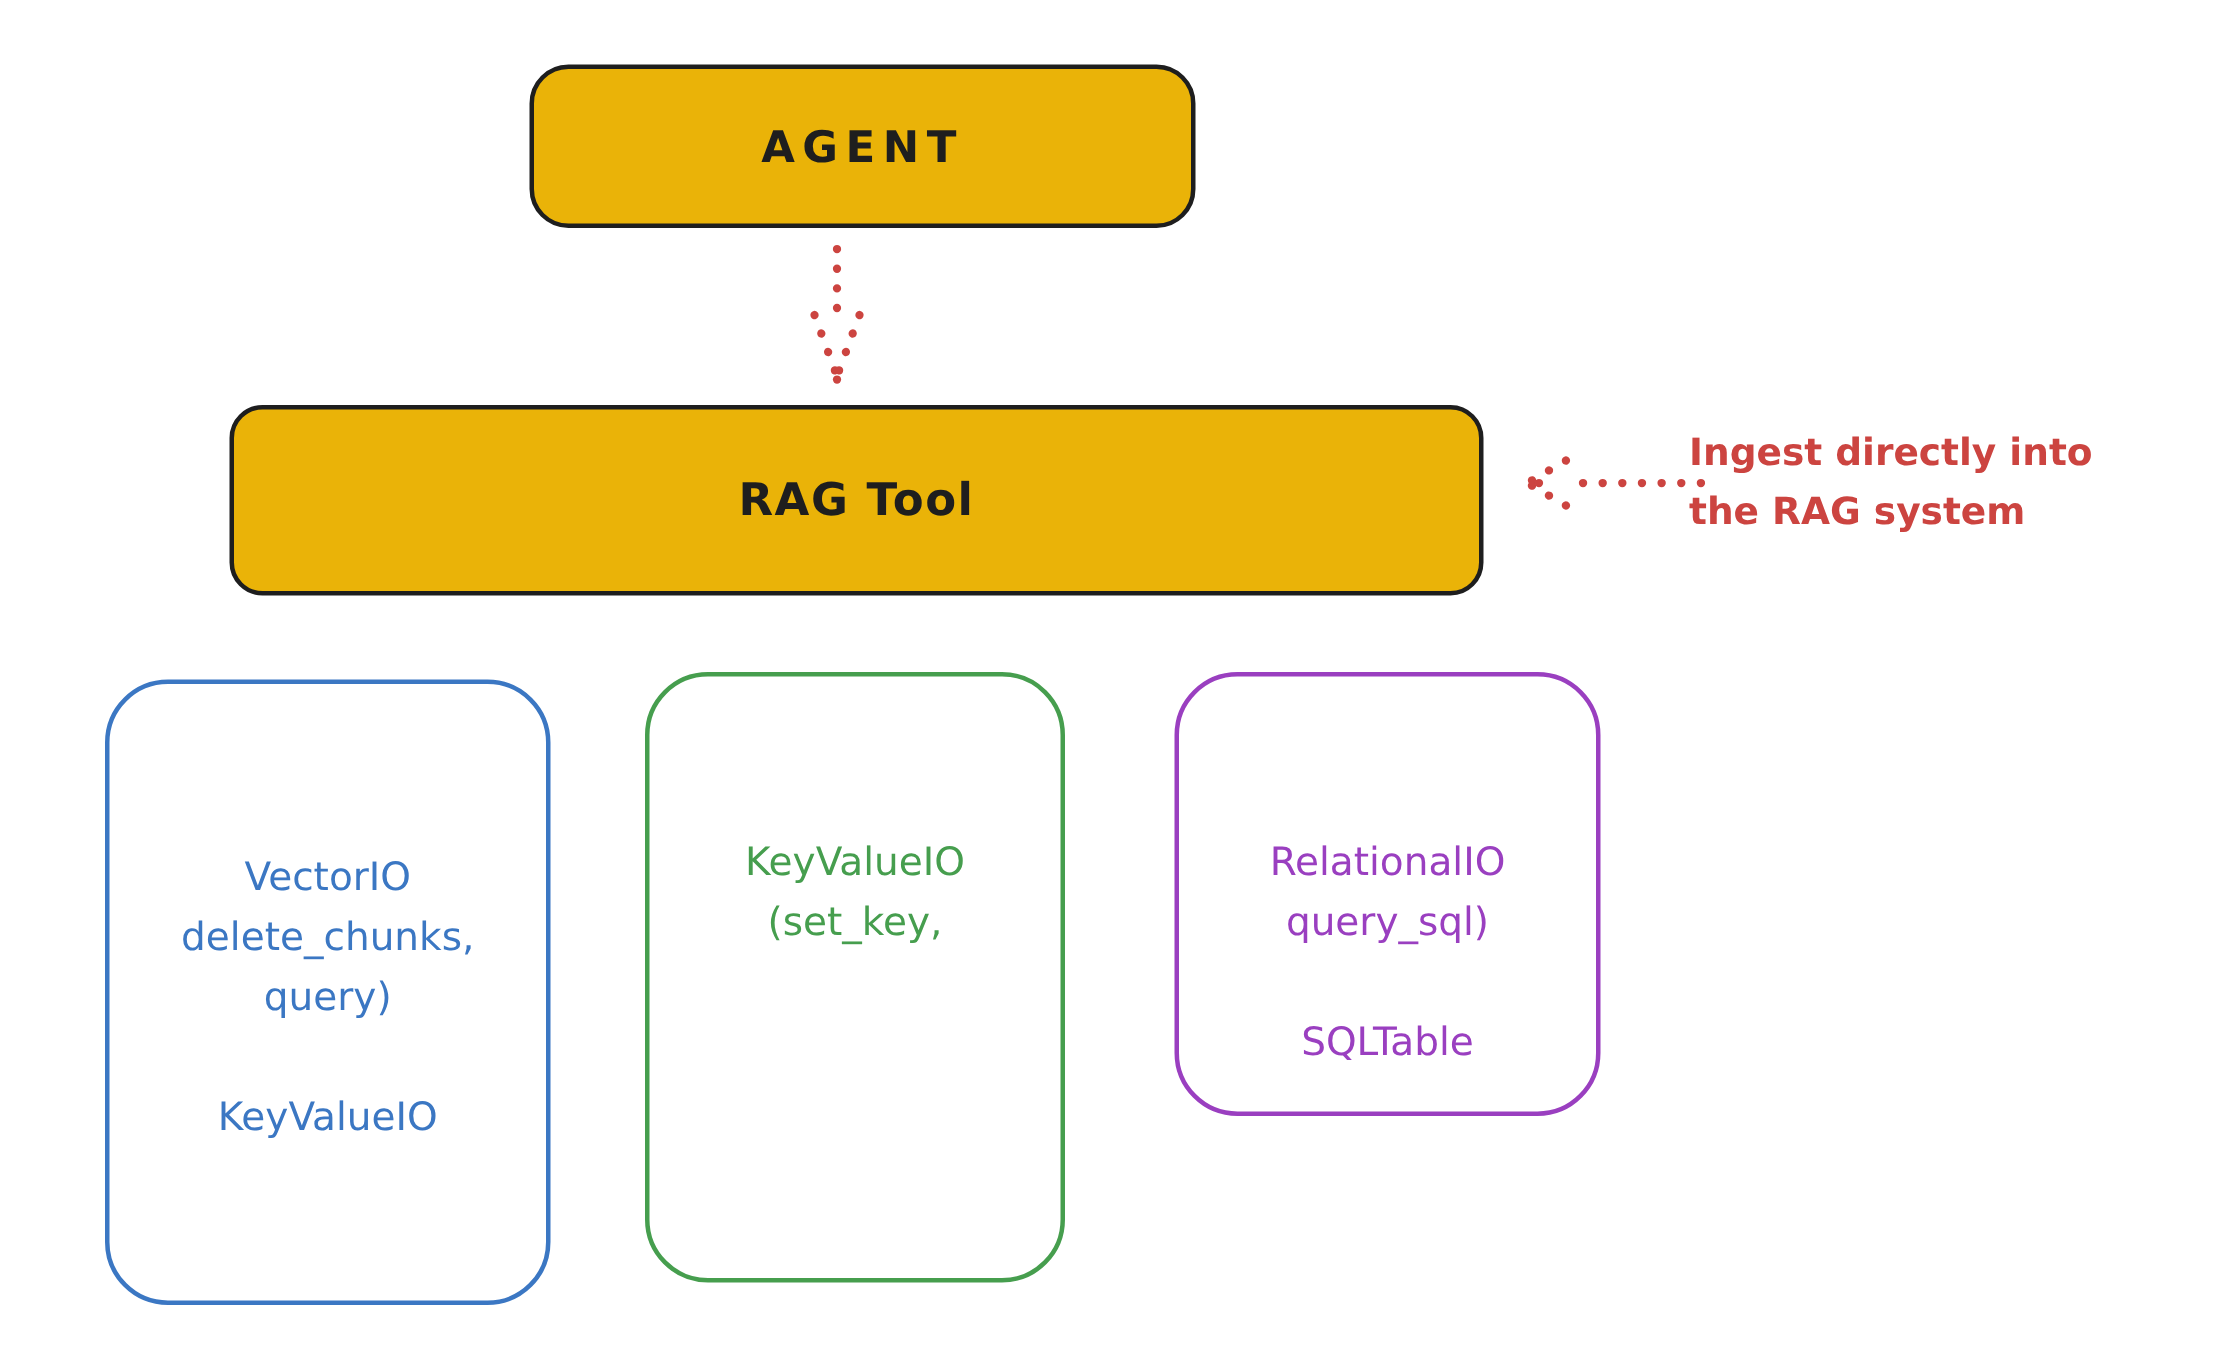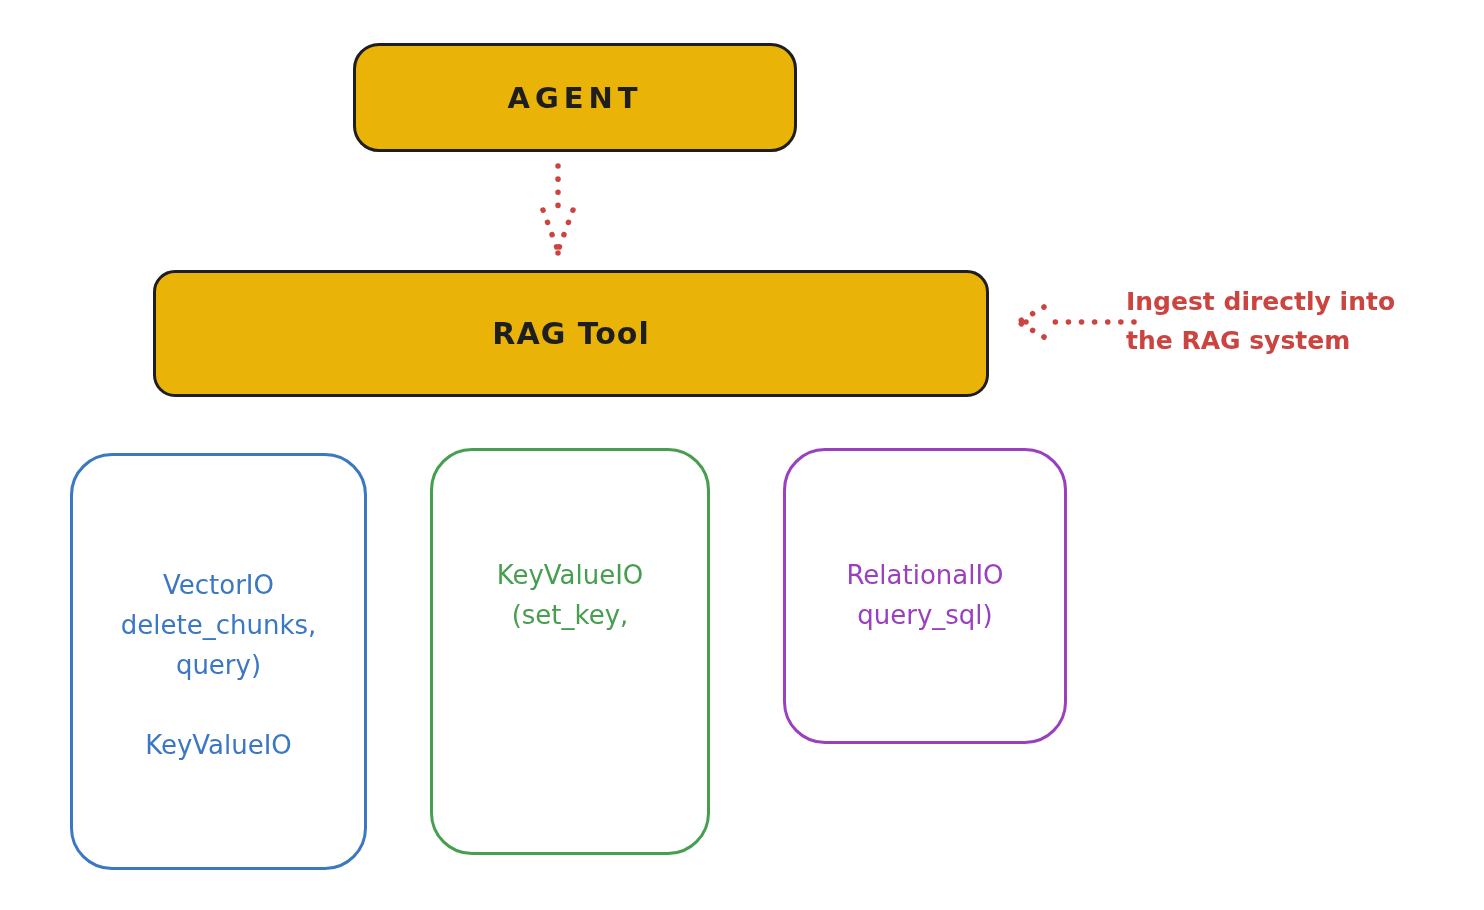--- a/index.html
+++ b/index.html
@@ -131,15 +131,16 @@
   <div class="backend backend-keyvalue" style="border-color: rgb(70, 158, 78); color: rgb(70, 158, 78);">
     <div class="dline">KeyValueIO</div>
     <div class="dline">(set_key,</div>
     <div class="dline"></div>
   </div>
 
   <div class="backend backend-relational" style="border-color: rgb(154, 63, 192); color: rgb(154, 63, 192);">
     <div class="dline">RelationalIO</div>
     <div class="dline">query_sql)</div>
     <div class="dline"></div>
+    <div class="dline">SQLTable</div>
   </div>
 
 </div>
 
 </body></html>

